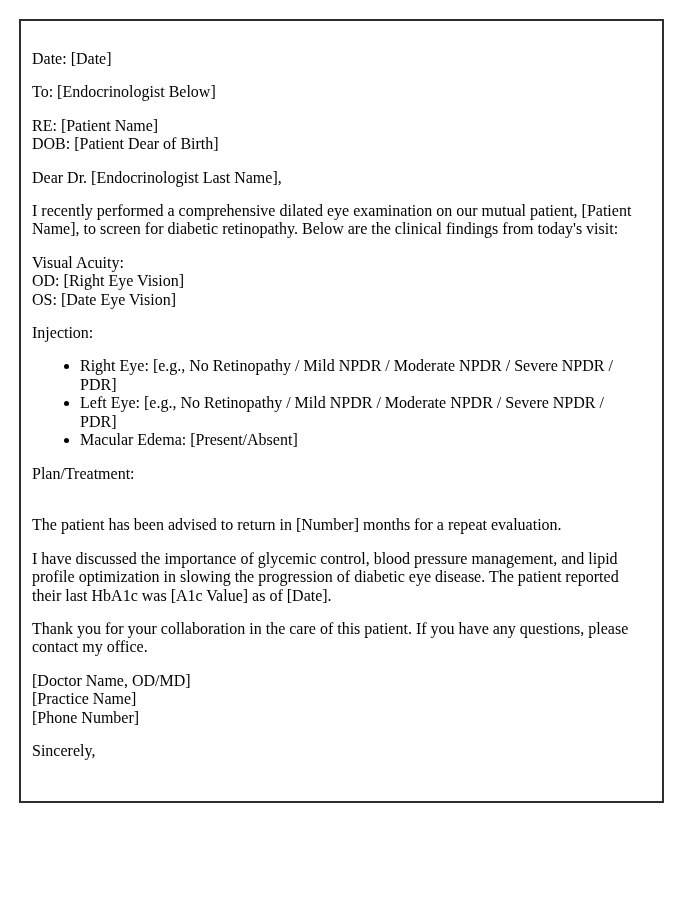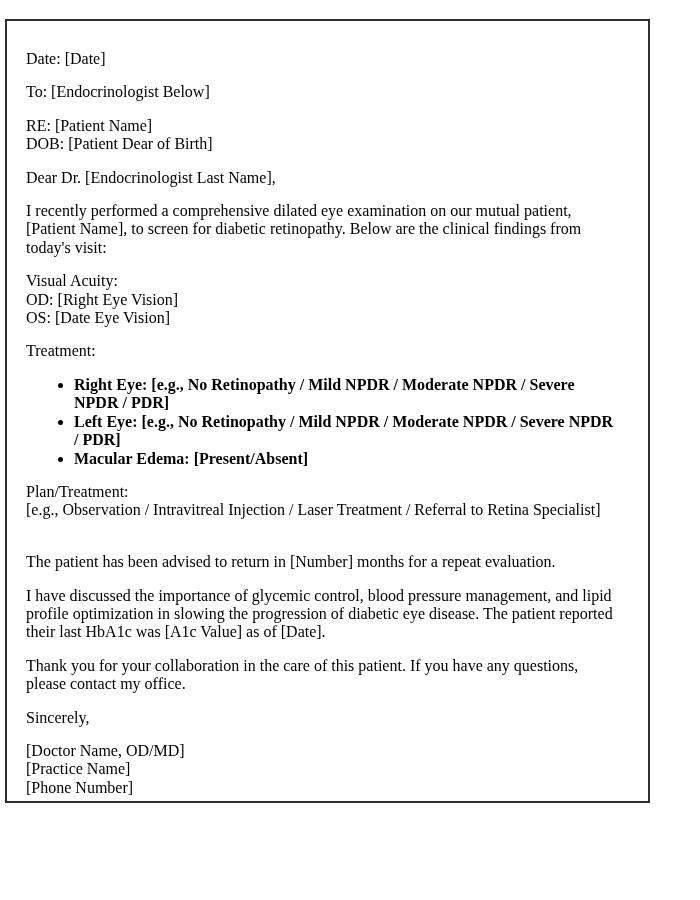--- a/index.html
+++ b/index.html
@@ -9,39 +9,38 @@
   }
   body {
     width: 700px;
     height: 900px;
     position: relative;
     font-family: "Liberation Serif", "DejaVu Serif", serif;
     color: #000000;
   }
   .letter-frame {
     position: absolute;
-    left: 5px;
+    left: 19px;
     top: 19px;
     width: 645px;
     height: 784px;
     box-sizing: border-box;
     border: 2px solid #2e2e2e;
     background: #ffffff;
-    padding: 14px 28px 0 19px;
+    padding: 14px 28px 0 11px;
     overflow: hidden;
     font-size: 16px;
     line-height: 18.4px;
   }
   .letter-frame p {
     margin: 15px 0;
   }
   .letter-frame ul {
     margin: 15px 0;
     padding-left: 48px;
-    font-weight: bold;
   }
   .letter-frame li {
     margin: 0;
     padding: 0;
   }
   .letter-frame strong {
     font-weight: normal;
   }
 </style>
 </head>
@@ -54,33 +53,33 @@
   <p><span>To: [Endocrinologist Below]</span><br></p>
 
   <p><span>RE: [Patient Name]</span><br><span>DOB: [Patient Dear of Birth]</span></p>
 
   <p>Dear Dr. [Endocrinologist Last Name],</p>
 
   <p>I recently performed a comprehensive dilated eye examination on our mutual patient, [Patient Name], to screen for diabetic retinopathy. Below are the clinical findings from today's visit:</p>
 
   <p><strong>Visual Acuity:</strong><br><span>OD: [Right Eye Vision]</span><br><span>OS: [Date Eye Vision]</span></p>
 
-  <p><strong>Treatment:</strong></p>
+  <p><strong>Injection:</strong></p>
 
   <ul>
     <li>Right Eye: [e.g., No Retinopathy / Mild NPDR / Moderate NPDR / Severe NPDR / PDR]</li>
     <li>Left Eye: [e.g., No Retinopathy / Mild NPDR / Moderate NPDR / Severe NPDR / PDR]</li>
     <li>Macular Edema: [Present/Absent]</li>
   </ul>
 
-  <p><strong>Plan/Treatment:</strong><br><span>[e.g., Observation / Intravitreal Injection / Laser Treatment / Referral to Retina Specialist]</span></p>
+  <p><strong>Plan/Treatment:</strong><br></p>
 
   <p><br><span>The patient has been advised to return in [Number] months for a repeat evaluation.</span></p>
 
   <p>I have discussed the importance of glycemic control, blood pressure management, and lipid profile optimization in slowing the progression of diabetic eye disease. The patient reported their last HbA1c was [A1c Value] as of [Date].</p>
 
   <p>Thank you for your collaboration in the care of this patient. If you have any questions, please contact my office.</p>
 
+  <p><span>[Doctor Name, OD/MD]</span><br><span>[Practice Name]</span><br><span>[Phone Number]</span></p>
+
   <p>Sincerely,</p>
-
-  <p><span>[Doctor Name, OD/MD]</span><br><span>[Practice Name]</span><br><span>[Phone Number]</span></p>
 
 </div>
 
 </body></html>

